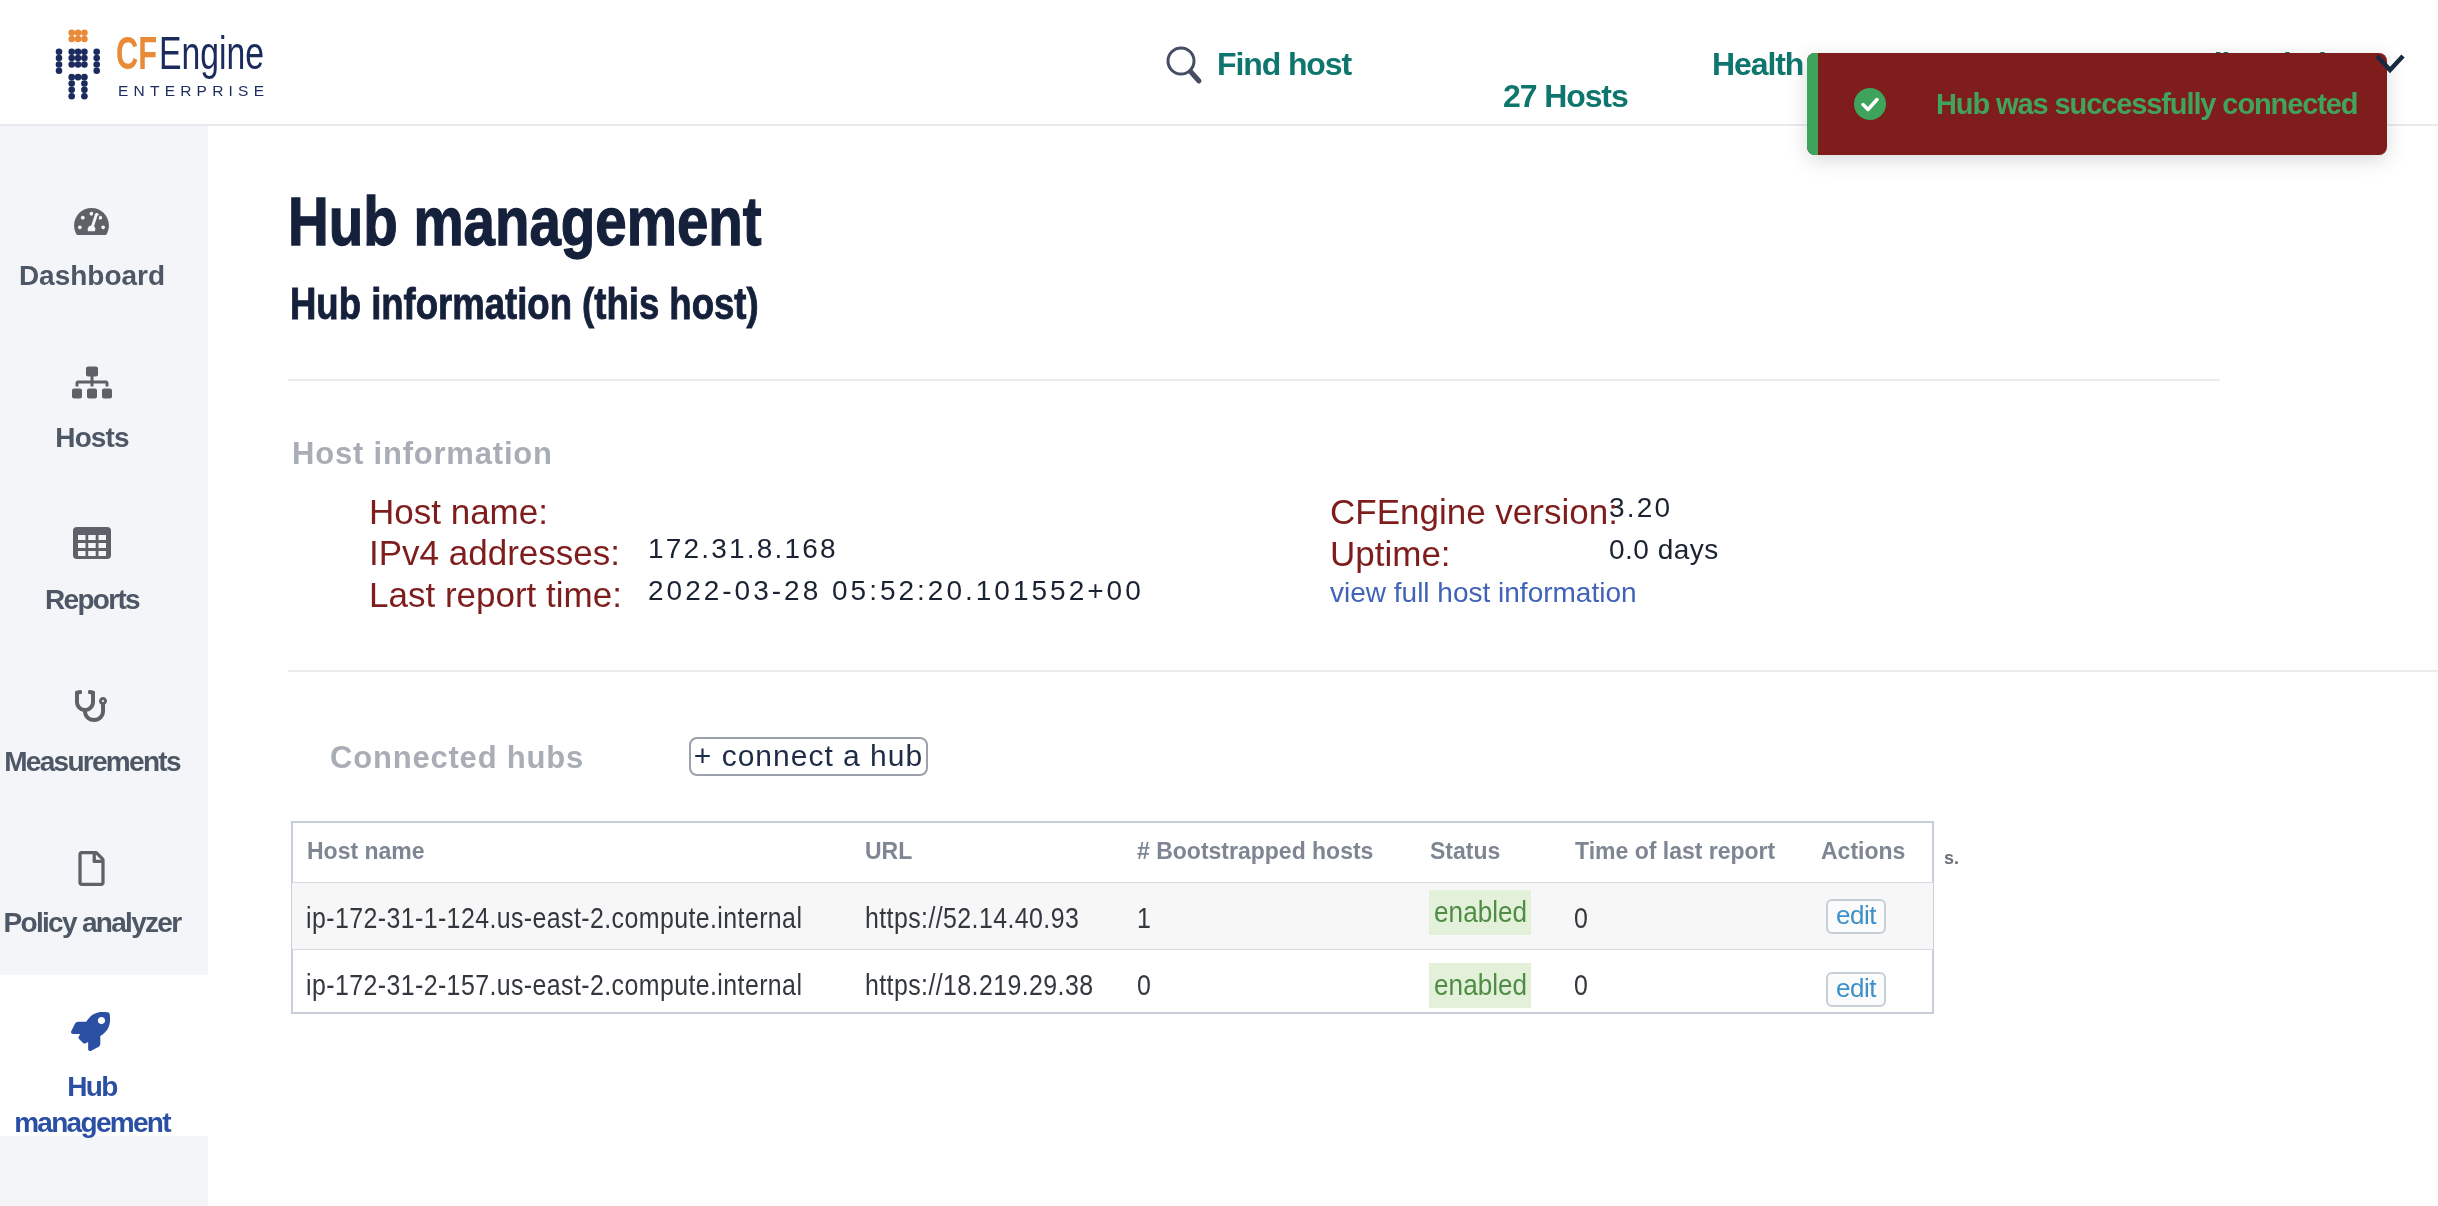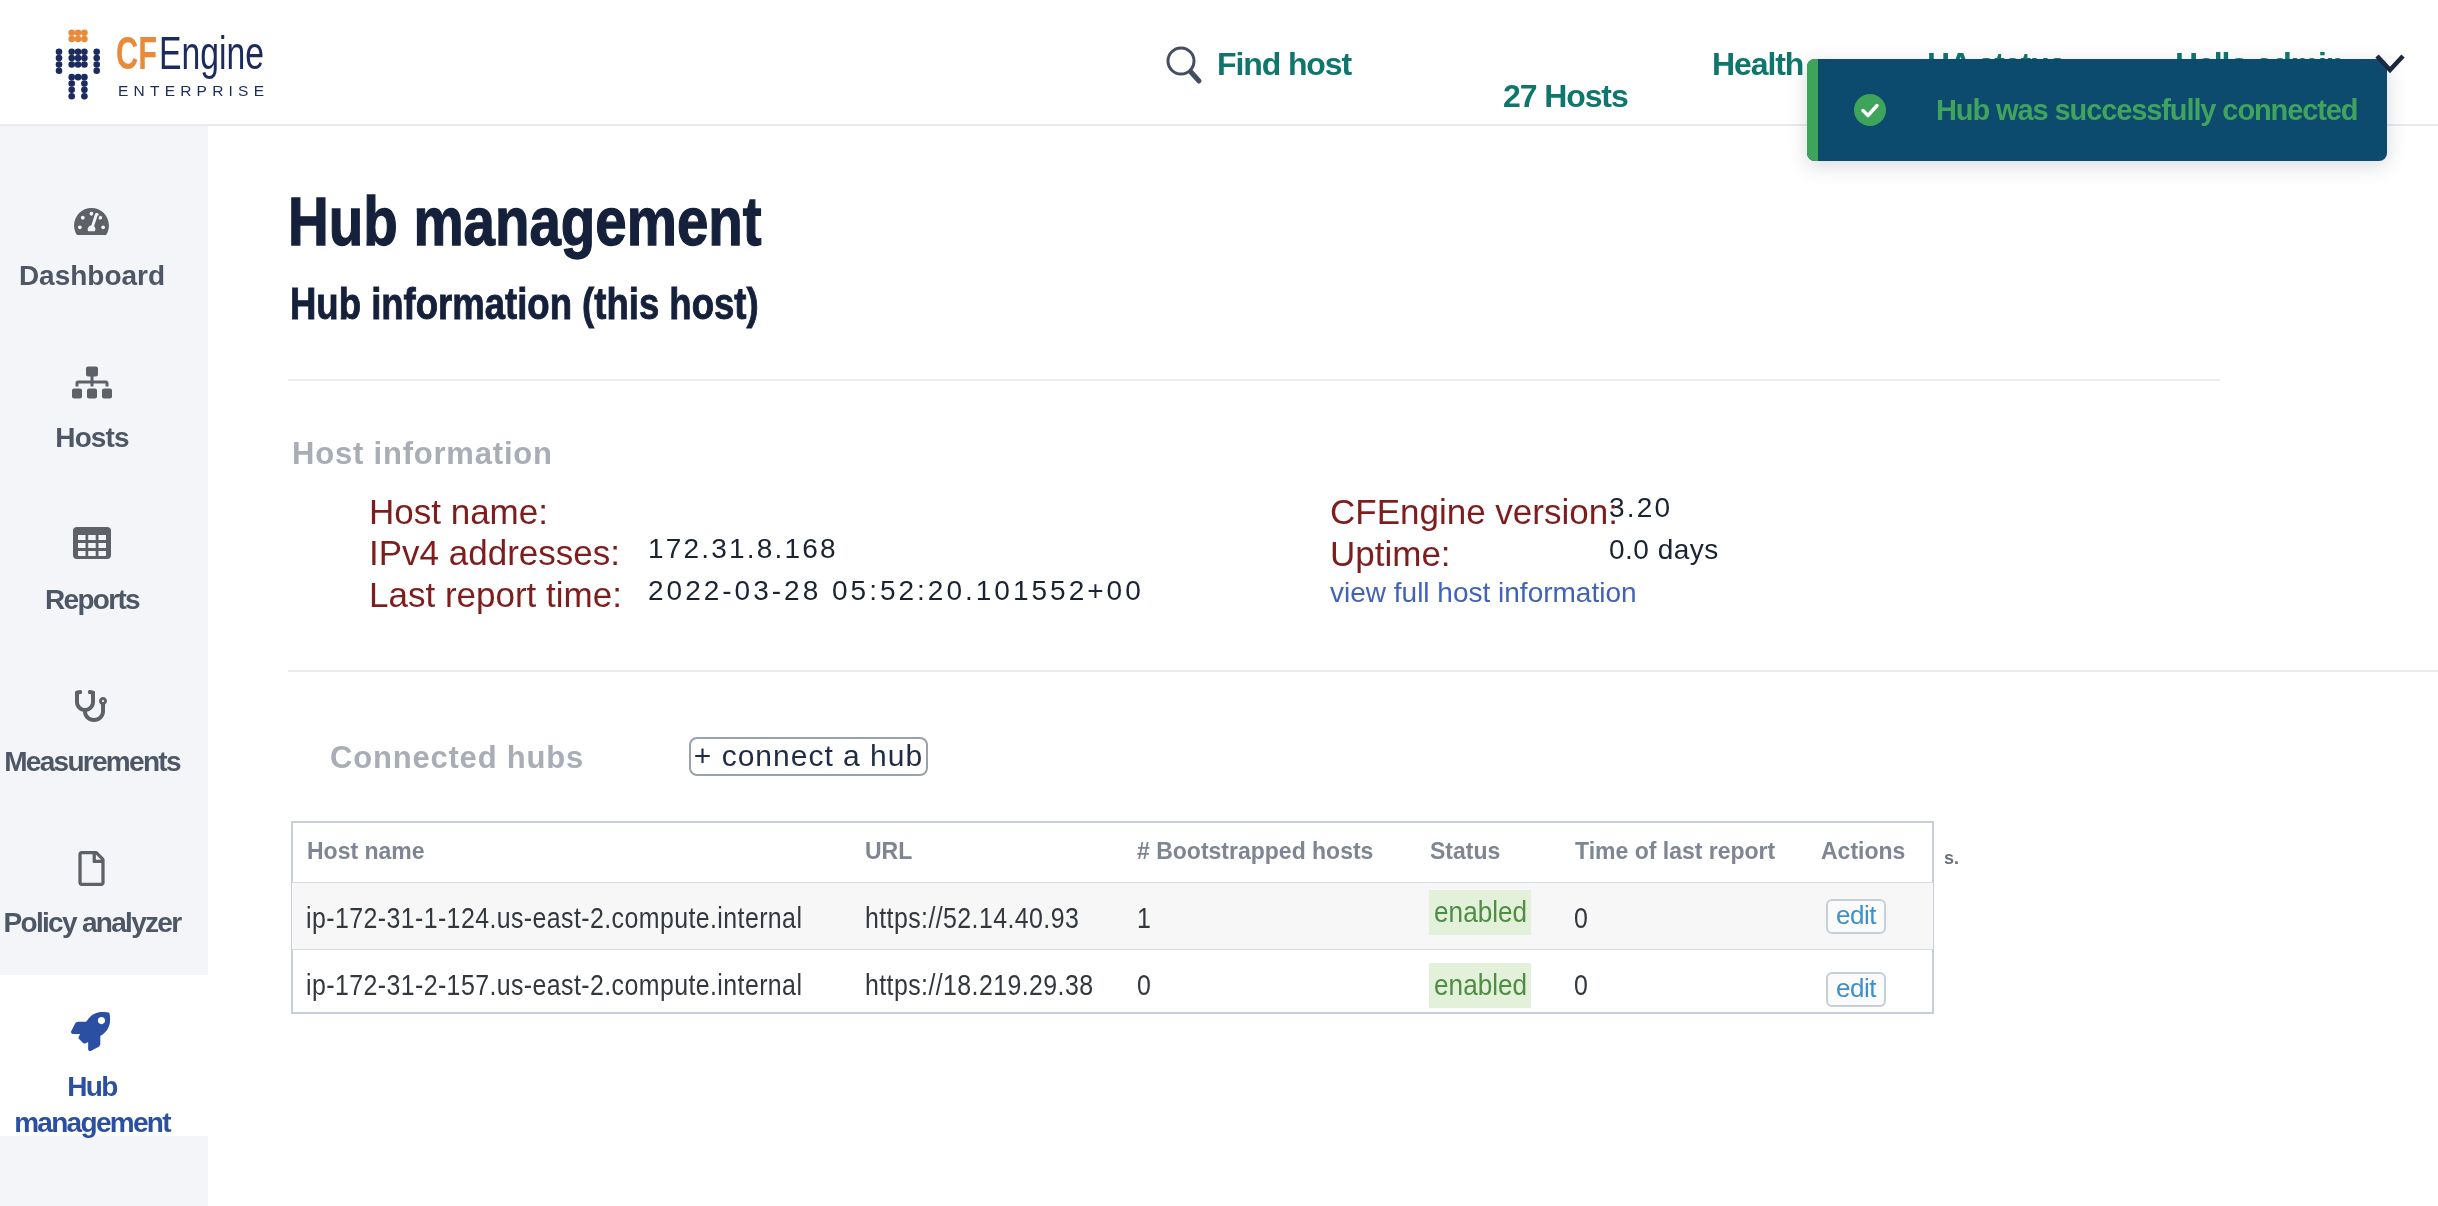--- a/index.html
+++ b/index.html
@@ -71,21 +71,21 @@
   </svg>
   <div class="abs nav" style="left:1217px;top:48px;z-index:5;">Find host</div>
   <div class="abs nav" style="left:1503px;top:48px;z-index:5;margin-top:32px;">27 Hosts</div>
   <div class="abs nav" style="left:1712px;top:48px;z-index:5;">Health</div>
   <div class="abs nav" style="left:1927px;top:48px;z-index:5;">HA status</div>
   <div class="abs nav" style="left:2175px;top:48px;z-index:5;">Hello admin</div>
   <svg class="abs" style="left:2372px;top:50px;z-index:30;" width="40" height="28" viewBox="0 0 40 28">
     <polyline points="5,6 18,20 31,6" fill="none" stroke="#1b2940" stroke-width="4.5"></polyline>
   </svg>
 
-  <div class="abs" style="left:1807px;top:59px;width:580px;height:102px;background:#0c4a6e;border-radius:8px;
+  <div class="abs" style="left:1807px;top:53px;width:580px;height:102px;background:#7f1d1d;border-radius:8px;
        box-shadow:0 5px 20px rgba(40,50,60,0.18);z-index:20;overflow:hidden;">
     <div class="abs" style="left:0;top:0;width:11px;height:102px;background:#3ea35b;"></div>
     <svg class="abs" style="left:47px;top:35px;" width="32" height="32" viewBox="0 0 32 32">
       <circle cx="16" cy="16" r="16" fill="#3ea35b"></circle>
       <polyline points="9,16.5 14,21.5 23,11.5" fill="none" stroke="#fff" stroke-width="3.5" stroke-linecap="round" stroke-linejoin="round"></polyline>
     </svg>
     <div class="abs" style="left:129px;top:51px;transform:translateY(-50%);font-size:29px;font-weight:700;color:#41a45e;letter-spacing:-1.1px;white-space:nowrap;">Hub was successfully connected</div>
   </div>
 
   <div class="abs" style="left:0;top:126px;width:208px;height:1080px;background:#f4f5f8;"></div>

